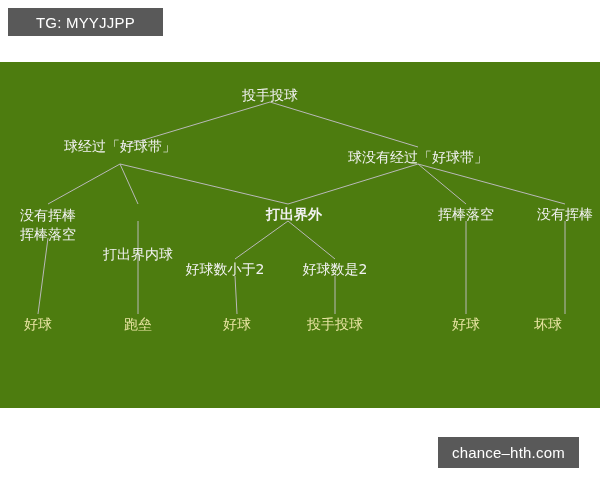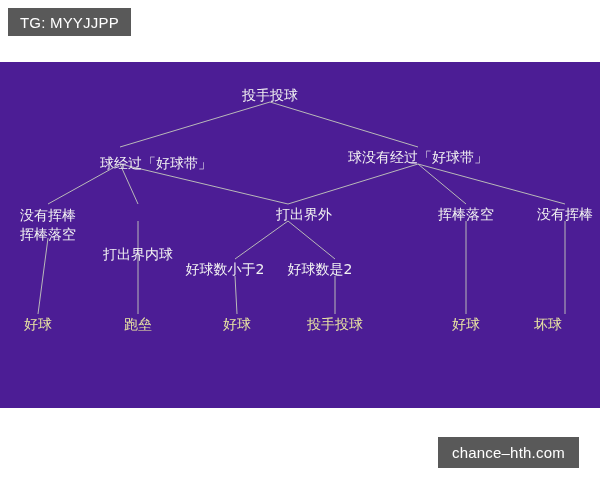--- a/index.html
+++ b/index.html
@@ -35,38 +35,38 @@
     letter-spacing: 0.2px;
     display: flex;
     align-items: center;
     justify-content: center;
     white-space: nowrap;
   }
   #tag-badge {
     left: 8px;
     top: 8px;
     height: 28px;
-    padding: 0 12px;
+    padding: 0 28px;
   }
   #watermark-badge {
     left: 438px;
     top: 437px;
     height: 31px;
     padding: 0 14px;
     font-size: 15px;
   }
 
   
   #diagram-panel {
     position: absolute;
     left: 0;
     top: 62px;
     width: 600px;
     height: 346px;
-    background: #4c1d95;
+    background: #4d7c0f;
     overflow: hidden;
   }
 
   #edges {
     position: absolute;
     left: 0;
     top: 0;
     width: 600px;
     height: 346px;
     pointer-events: none;
@@ -114,46 +114,46 @@
         <line x1="138" y1="159" x2="138" y2="252" stroke="#b9b9b9" stroke-width="1"></line>
         <line x1="235" y1="214" x2="237" y2="252" stroke="#b9b9b9" stroke-width="1"></line>
         <line x1="335" y1="214" x2="335" y2="252" stroke="#b9b9b9" stroke-width="1"></line>
         <line x1="466" y1="159" x2="466" y2="252" stroke="#b9b9b9" stroke-width="1"></line>
         <line x1="565" y1="159" x2="565" y2="252" stroke="#b9b9b9" stroke-width="1"></line>
       </svg>
     <div id="nodes-layer">
         <div class="node" style="left: 270px; top: 25px;">
           <div>投手投球</div>
         </div>
-        <div class="node" style="left: 120px; top: 93px; margin-left: 36px;">
+        <div class="node" style="left: 120px; top: 76px;">
           <div>球经过「好球带」</div>
         </div>
         <div class="node" style="left: 418px; top: 87px;">
           <div>球没有经过「好球带」</div>
         </div>
         <div class="node two-line" style="left: 48px; top: 144px;">
           <div>没有挥棒</div>
           <div>挥棒落空</div>
         </div>
         <div class="node" style="left: 138px; top: 144px; margin-top: 40px;">
           <div>打出界内球</div>
         </div>
-        <div class="node" style="left: 304px; top: 144px;">
+        <div class="node" style="left: 294px; top: 144px; font-weight: bold;">
           <div>打出界外</div>
         </div>
         <div class="node" style="left: 466px; top: 144px;">
           <div>挥棒落空</div>
         </div>
         <div class="node" style="left: 565px; top: 144px;">
           <div>没有挥棒</div>
         </div>
         <div class="node" style="left: 225px; top: 199px;">
           <div>好球数小于2</div>
         </div>
-        <div class="node" style="left: 320px; top: 199px;">
+        <div class="node" style="left: 335px; top: 199px;">
           <div>好球数是2</div>
         </div>
         <div class="node leaf" style="left: 38px; top: 254px;">
           <div>好球</div>
         </div>
         <div class="node leaf" style="left: 138px; top: 254px;">
           <div>跑垒</div>
         </div>
         <div class="node leaf" style="left: 237px; top: 254px;">
           <div>好球</div>

